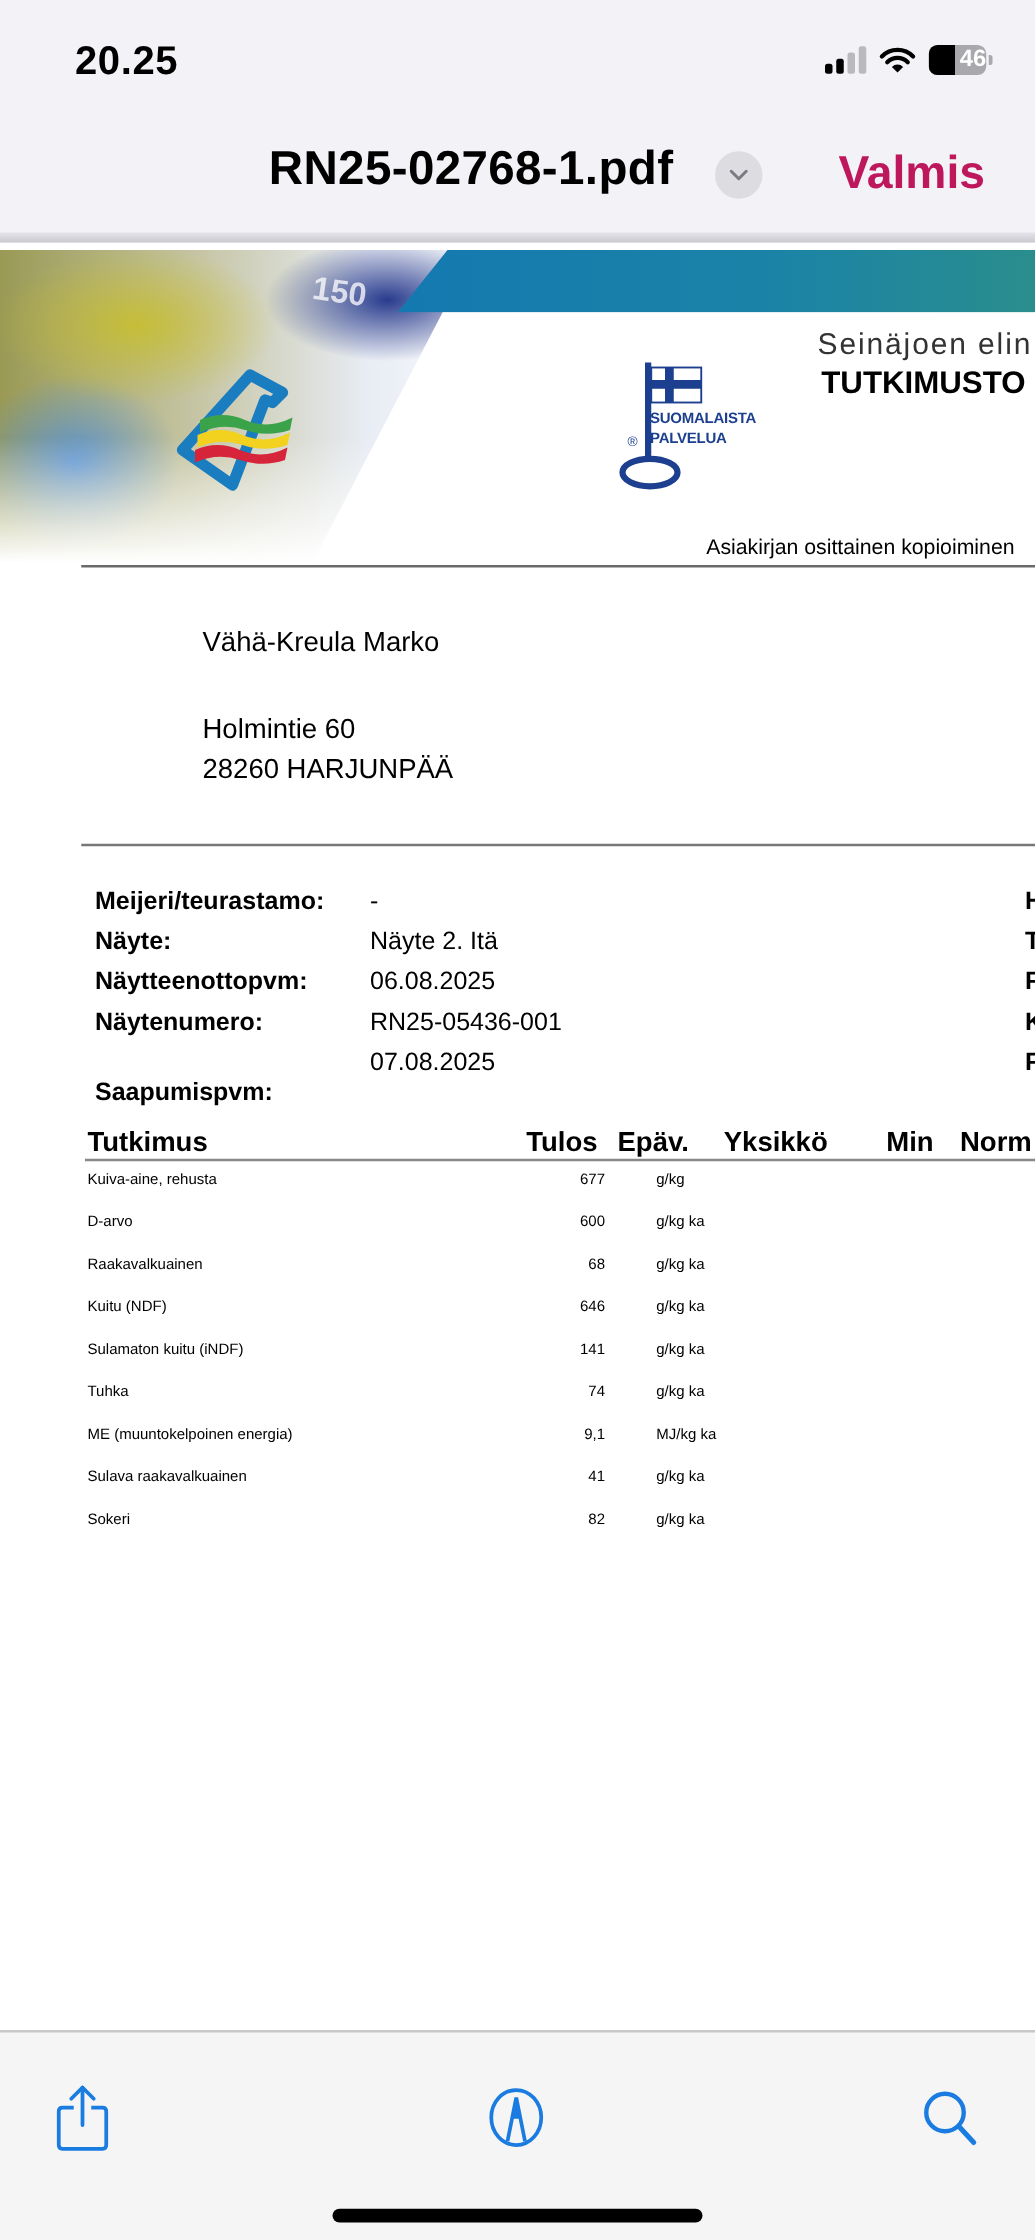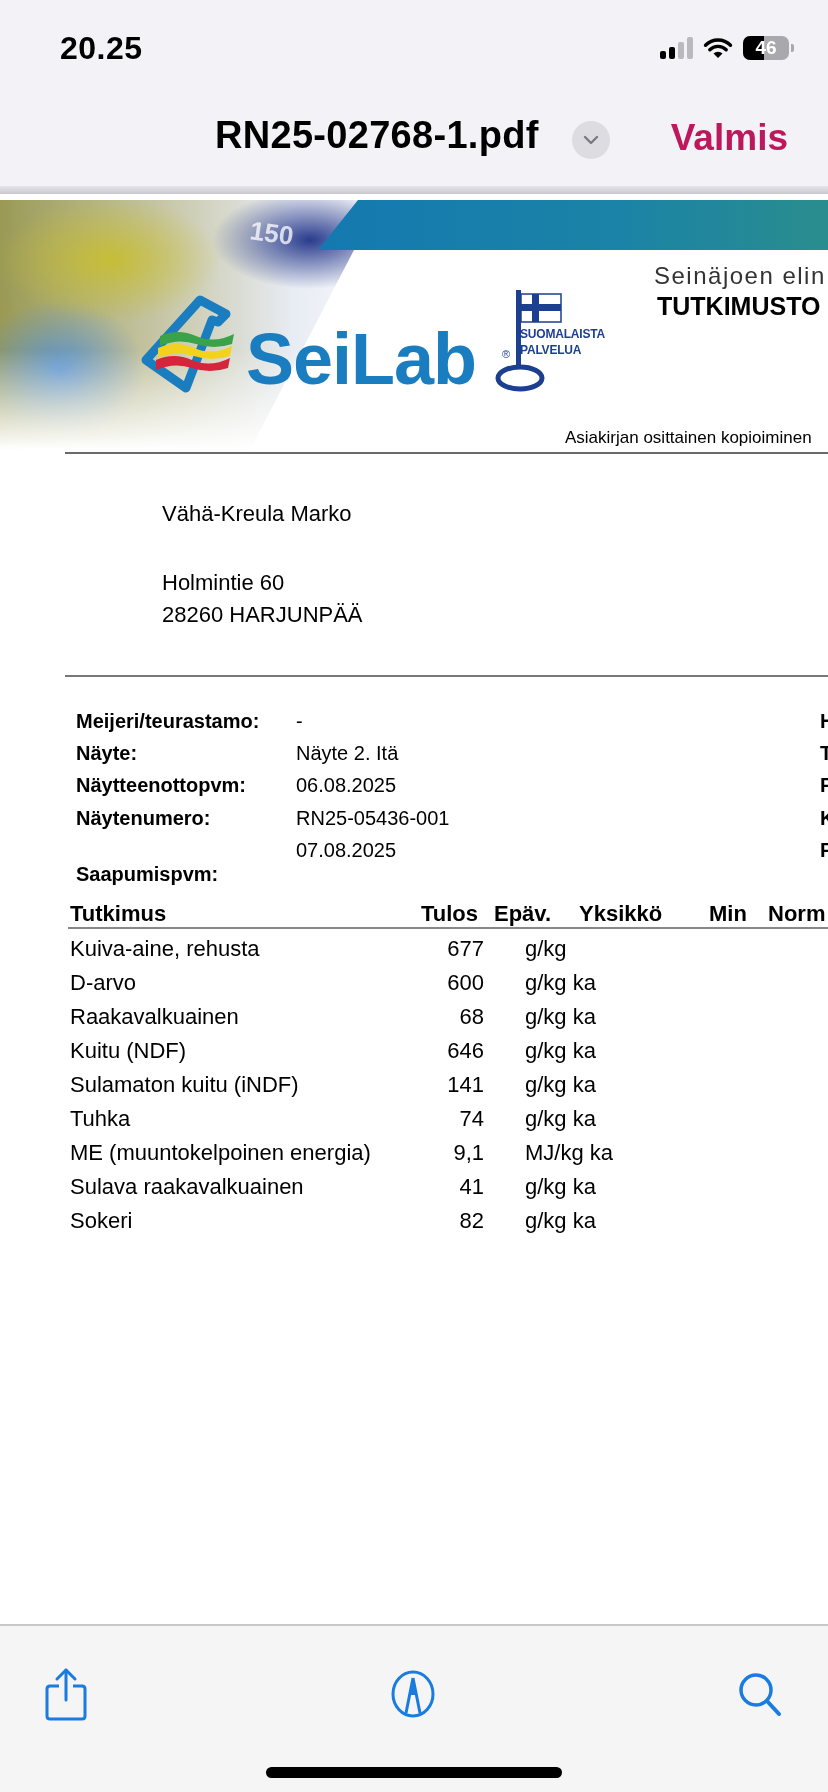--- a/index.html
+++ b/index.html
@@ -9,21 +9,21 @@
   
   .topbar { position: absolute; left: 0; top: 0; width: 828px; height: 194px; background: #f2f2f7; }
   .topbar::after { content: ""; position: absolute; left: 0; right: 0; bottom: 0; height: 8px;
     background: linear-gradient(#e4e4ea, #c9c9cf); }
   .time { position: absolute; left: 60px; top: 30px; font-size: 32px; font-weight: bold; letter-spacing: 0.5px; }
   .status-icons { position: absolute; right: 34px; top: 36px; display: flex; align-items: center; gap: 10px; }
   .signal { display: flex; align-items: flex-end; gap: 3px; height: 22px; }
   .signal span { width: 6px; border-radius: 2px; background: #000; }
   .signal span.off { background: #b9b9be; }
   .battery { position: relative; width: 46px; height: 24px; border-radius: 7px; overflow: hidden;
-    background: #a8a8ad; display: flex; align-items: center; justify-content: center; }
+    background: #a8a8ad; display: flex; align-items: center; justify-content: flex-end; }
   .battery .fill { position: absolute; left: 0; top: 0; bottom: 0; width: 46%; background: #000; }
   .battery .num { position: relative; color: #fff; font-weight: bold; font-size: 19px; }
   .battery-cap { width: 3px; height: 8px; background: #a8a8ad; border-radius: 0 2px 2px 0; margin-left: -8px; }
 
   .nav-title { position: absolute; left: 215px; top: 114px; font-size: 38px; font-weight: bold; letter-spacing: 0.3px; }
   .title-menu { position: absolute; left: 572px; top: 121px; width: 38px; height: 38px; border-radius: 50%;
     background: #dcdce1; display: flex; align-items: center; justify-content: center; }
   .done-btn { position: absolute; right: 40px; top: 117px; font-size: 37px; color: #be185d; font-weight: bold; }
 
   
@@ -56,21 +56,21 @@
   .rule { position: absolute; left: 65px; right: 0; height: 2px; background: #6a6a6a; }
 
   .addr { position: absolute; left: 162px; font-size: 22px; white-space: nowrap; }
 
   .meta-label { position: absolute; left: 76px; font-size: 20px; font-weight: bold; white-space: nowrap; }
   .meta-value { position: absolute; left: 296px; font-size: 20px; white-space: nowrap; }
   .meta-right { position: absolute; left: 820px; font-size: 20px; font-weight: bold; }
 
   .th { position: absolute; top: 705px; font-size: 22px; font-weight: bold; white-space: nowrap; }
   .th-line { position: absolute; left: 68px; right: 0; top: 731px; height: 2px; background: #888; }
-  .td { position: absolute; font-size: 22px; white-space: nowrap; }
+  .td { position: absolute; font-size: 12px; white-space: nowrap; }
   .td.num { text-align: right; width: 80px; }
   .td.unit { width: 140px; }
 
   
   .toolbar { position: absolute; left: 0; top: 1624px; width: 828px; height: 168px; background: #f5f5f5; border-top: 2px solid #c8c8c8; }
   .tb-btn { position: absolute; top: 38px; width: 60px; height: 60px; display: flex; align-items: center; justify-content: center; }
   .home-indicator { position: absolute; left: 266px; top: 141px; width: 296px; height: 11px; border-radius: 6px; background: #000; }
 </style>
 </head>
 <body>
@@ -111,21 +111,20 @@
     <div class="photo-label">150</div>
     <div class="teal-band"></div>
 
     <div class="logo">
       <svg width="120" height="110" viewBox="0 0 120 110" style="position:absolute;left:0;top:0">
         <path d="M62 10 L88 24 L80 32 L74 30 L48 98 L8 70 Z" fill="none" stroke="#1a7dc0" stroke-width="9" stroke-linejoin="round"></path>
         <path d="M22 46 Q40 38 58 46 T96 44 L94 54 Q76 60 58 54 T22 56 Z" fill="#3aa34a"></path>
         <path d="M20 58 Q38 50 56 58 T94 56 L92 66 Q74 72 56 66 T20 68 Z" fill="#f2d21e"></path>
         <path d="M18 70 Q36 62 54 70 T92 68 L90 78 Q72 84 54 78 T18 80 Z" fill="#d6243a"></path>
       </svg>
-      <div class="logo-text">SeiLab</div>
     </div>
 
     <div class="key-logo">
       <svg width="110" height="110" viewBox="0 0 110 110" style="position:absolute;left:0;top:0">
         <rect x="22" y="4" width="5" height="78" fill="#1c3f8f"></rect>
         <rect x="27" y="8" width="40" height="28" fill="#fff" stroke="#1c3f8f" stroke-width="1.5"></rect>
         <rect x="27" y="18" width="40" height="7" fill="#1c3f8f"></rect>
         <rect x="38" y="8" width="7" height="28" fill="#1c3f8f"></rect>
         <ellipse cx="26" cy="92" rx="22" ry="11" fill="none" stroke="#1c3f8f" stroke-width="5"></ellipse>
       </svg>

